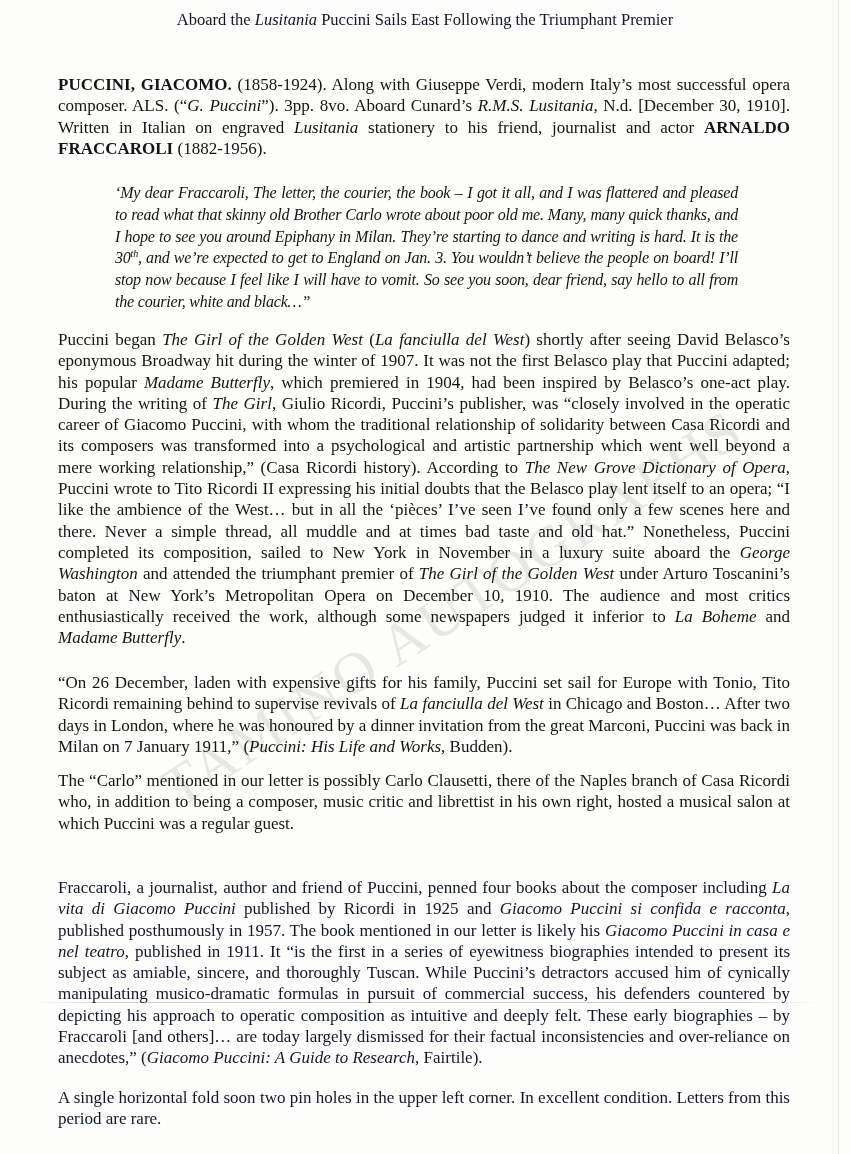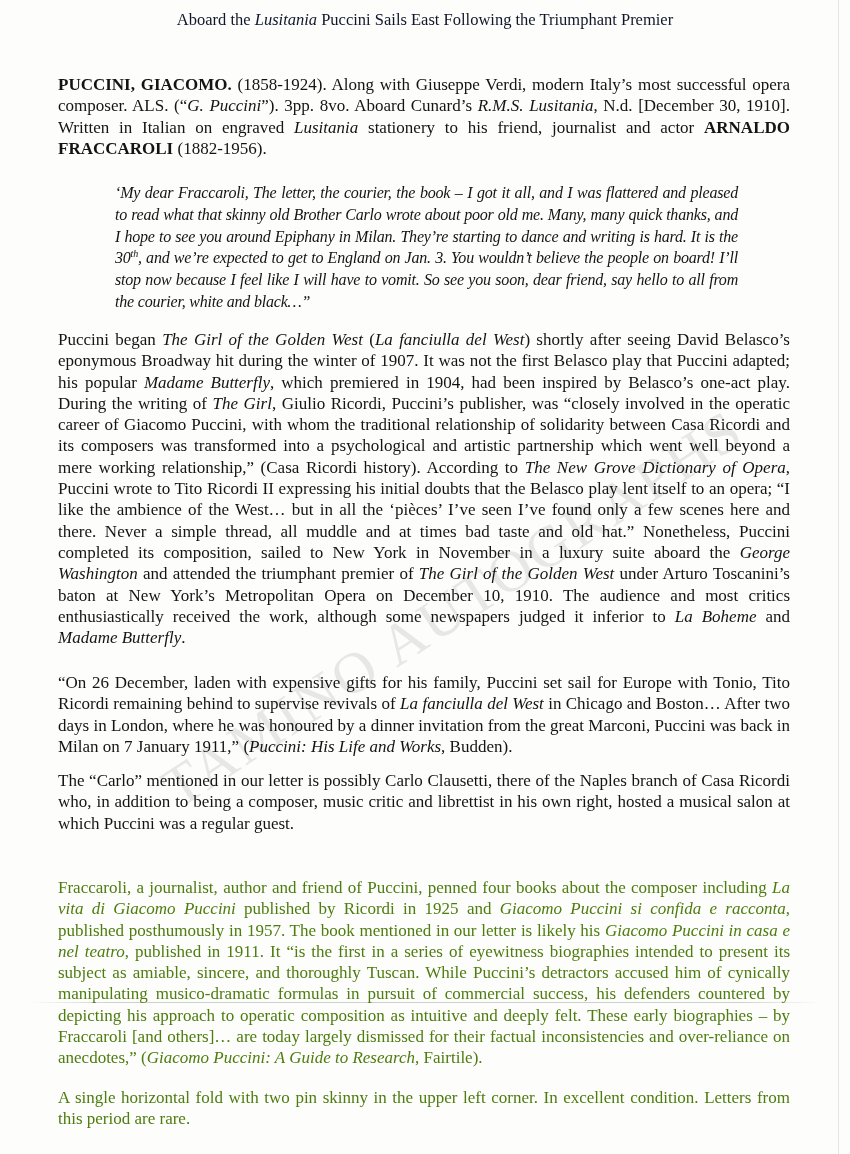--- a/index.html
+++ b/index.html
@@ -20,21 +20,21 @@
     transform: rotate(-33deg); transform-origin: left top;
     white-space: nowrap; pointer-events: none;
     font-family: "Liberation Serif", serif;
   }
   .header { position: absolute; top: 9px; left: 0; width: 850px; text-align: center; font-size: 16.5px; line-height: 22px; color: #0f172a; }
   .block { position: absolute; left: 58px; width: 732px; text-align: justify; font-size: 17px; line-height: 21.3px; }
   .block p { margin: 0; }
   .bold { font-weight: bold; }
   .it { font-style: italic; }
   .quote { position: absolute; left: 115px; width: 623px; font-style: italic; text-align: justify; font-size: 16px; line-height: 21.8px; letter-spacing: -0.2px; }
-  .faded { color: #4d7c0f; }
+  .faded { color: #0f172a; }
   sup { font-size: 10px; line-height: 0; }
 </style>
 </head>
 <body>
 
 <div class="page">
   <div class="right-edge"></div>
   <div class="fold"></div>
   <div class="watermark">TAMINO AUTOGRAPHS</div>
 
@@ -60,15 +60,15 @@
 
   <div class="block" style="top:770px;">
     <p>The “Carlo” mentioned in our letter is possibly Carlo Clausetti, there of the Naples branch of Casa Ricordi who, in addition to being a composer, music critic and librettist in his own right, hosted a musical salon at which Puccini was a regular guest.</p>
   </div>
 
   <div class="block faded" style="top:877px;">
     <p><span>Fraccaroli, a journalist, author and friend of Puccini, penned four books about the composer including </span><span class="it">La vita di Giacomo Puccini</span><span> published by Ricordi in 1925 and </span><span class="it">Giacomo Puccini si confida e racconta</span><span>, published posthumously in 1957. The book mentioned in our letter is likely his </span><span class="it">Giacomo Puccini in casa e nel teatro</span><span>, published in 1911. It “is the first in a series of eyewitness biographies intended to present its subject as amiable, sincere, and thoroughly Tuscan. While Puccini’s detractors accused him of cynically manipulating musico-dramatic formulas in pursuit of commercial success, his defenders countered by depicting his approach to operatic composition as intuitive and deeply felt. These early biographies – by Fraccaroli [and others]… are today largely dismissed for their factual inconsistencies and over-reliance on anecdotes,” (</span><span class="it">Giacomo Puccini: A Guide to Research</span><span>, Fairtile).</span></p>
   </div>
 
   <div class="block faded" style="top:1087px;">
-    <p>A single horizontal fold with two pin skinny in the upper left corner. In excellent condition. Letters from this period are rare.</p>
+    <p>A single horizontal fold soon two pin holes in the upper left corner. In excellent condition. Letters from this period are rare.</p>
   </div>
 </div>
 
 </body></html>

